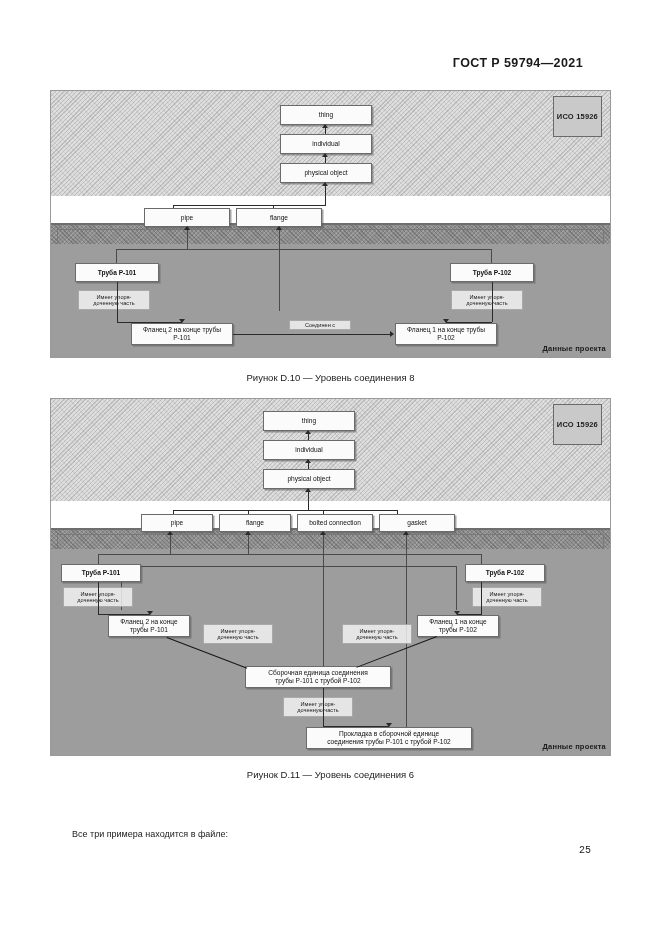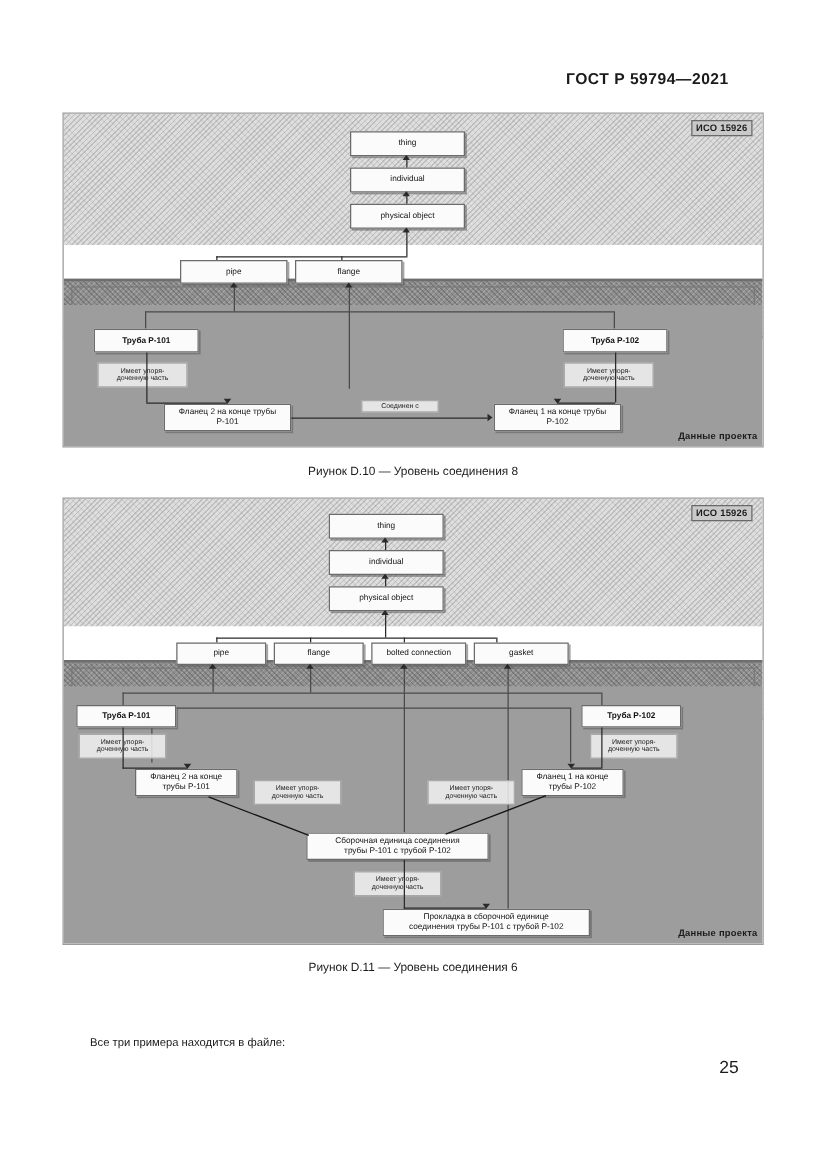--- a/index.html
+++ b/index.html
@@ -79,21 +79,21 @@
     font-size: 7.5px;
     font-weight: bold;
     color: #1c1c1c;
     white-space: nowrap;
     letter-spacing: .2px;
   }
   .tag-iso {
     top: 5px; right: 8px;
     background: #c9c9c9;
     border: 1px solid #6a6a6a;
-    padding: 1px 3px;
+    padding: 15px 3px;
   }
   .tag-rdl { right: 8px; bottom: 5px; }
   .tag-proj { right: 4px; bottom: 4px; }
 
   
   .node {
     position: absolute;
     box-sizing: border-box;
     background: #fbfbfb;
     border: 1px solid #6b6b6b;
@@ -179,22 +179,23 @@
     color: #1a1a1a;
     line-height: 1.55;
     margin-top: 32px;
   }
   .footer-url { white-space: nowrap; }
 
   .page-number {
     position: absolute;
     right: 70px;
     top: 845px;
-    font-size: 14px;
+    font-size: 10px;
     color: #1a1a1a;
+    font-family: Liberation Mono, monospace;
   }
 </style>
 </head>
 <body>
 
 <div class="page-header">ГОСТ Р 59794—2021</div>
 
 <div class="figure fig1">
 
   <div class="band band-iso" style="top:0; height:105px;">

